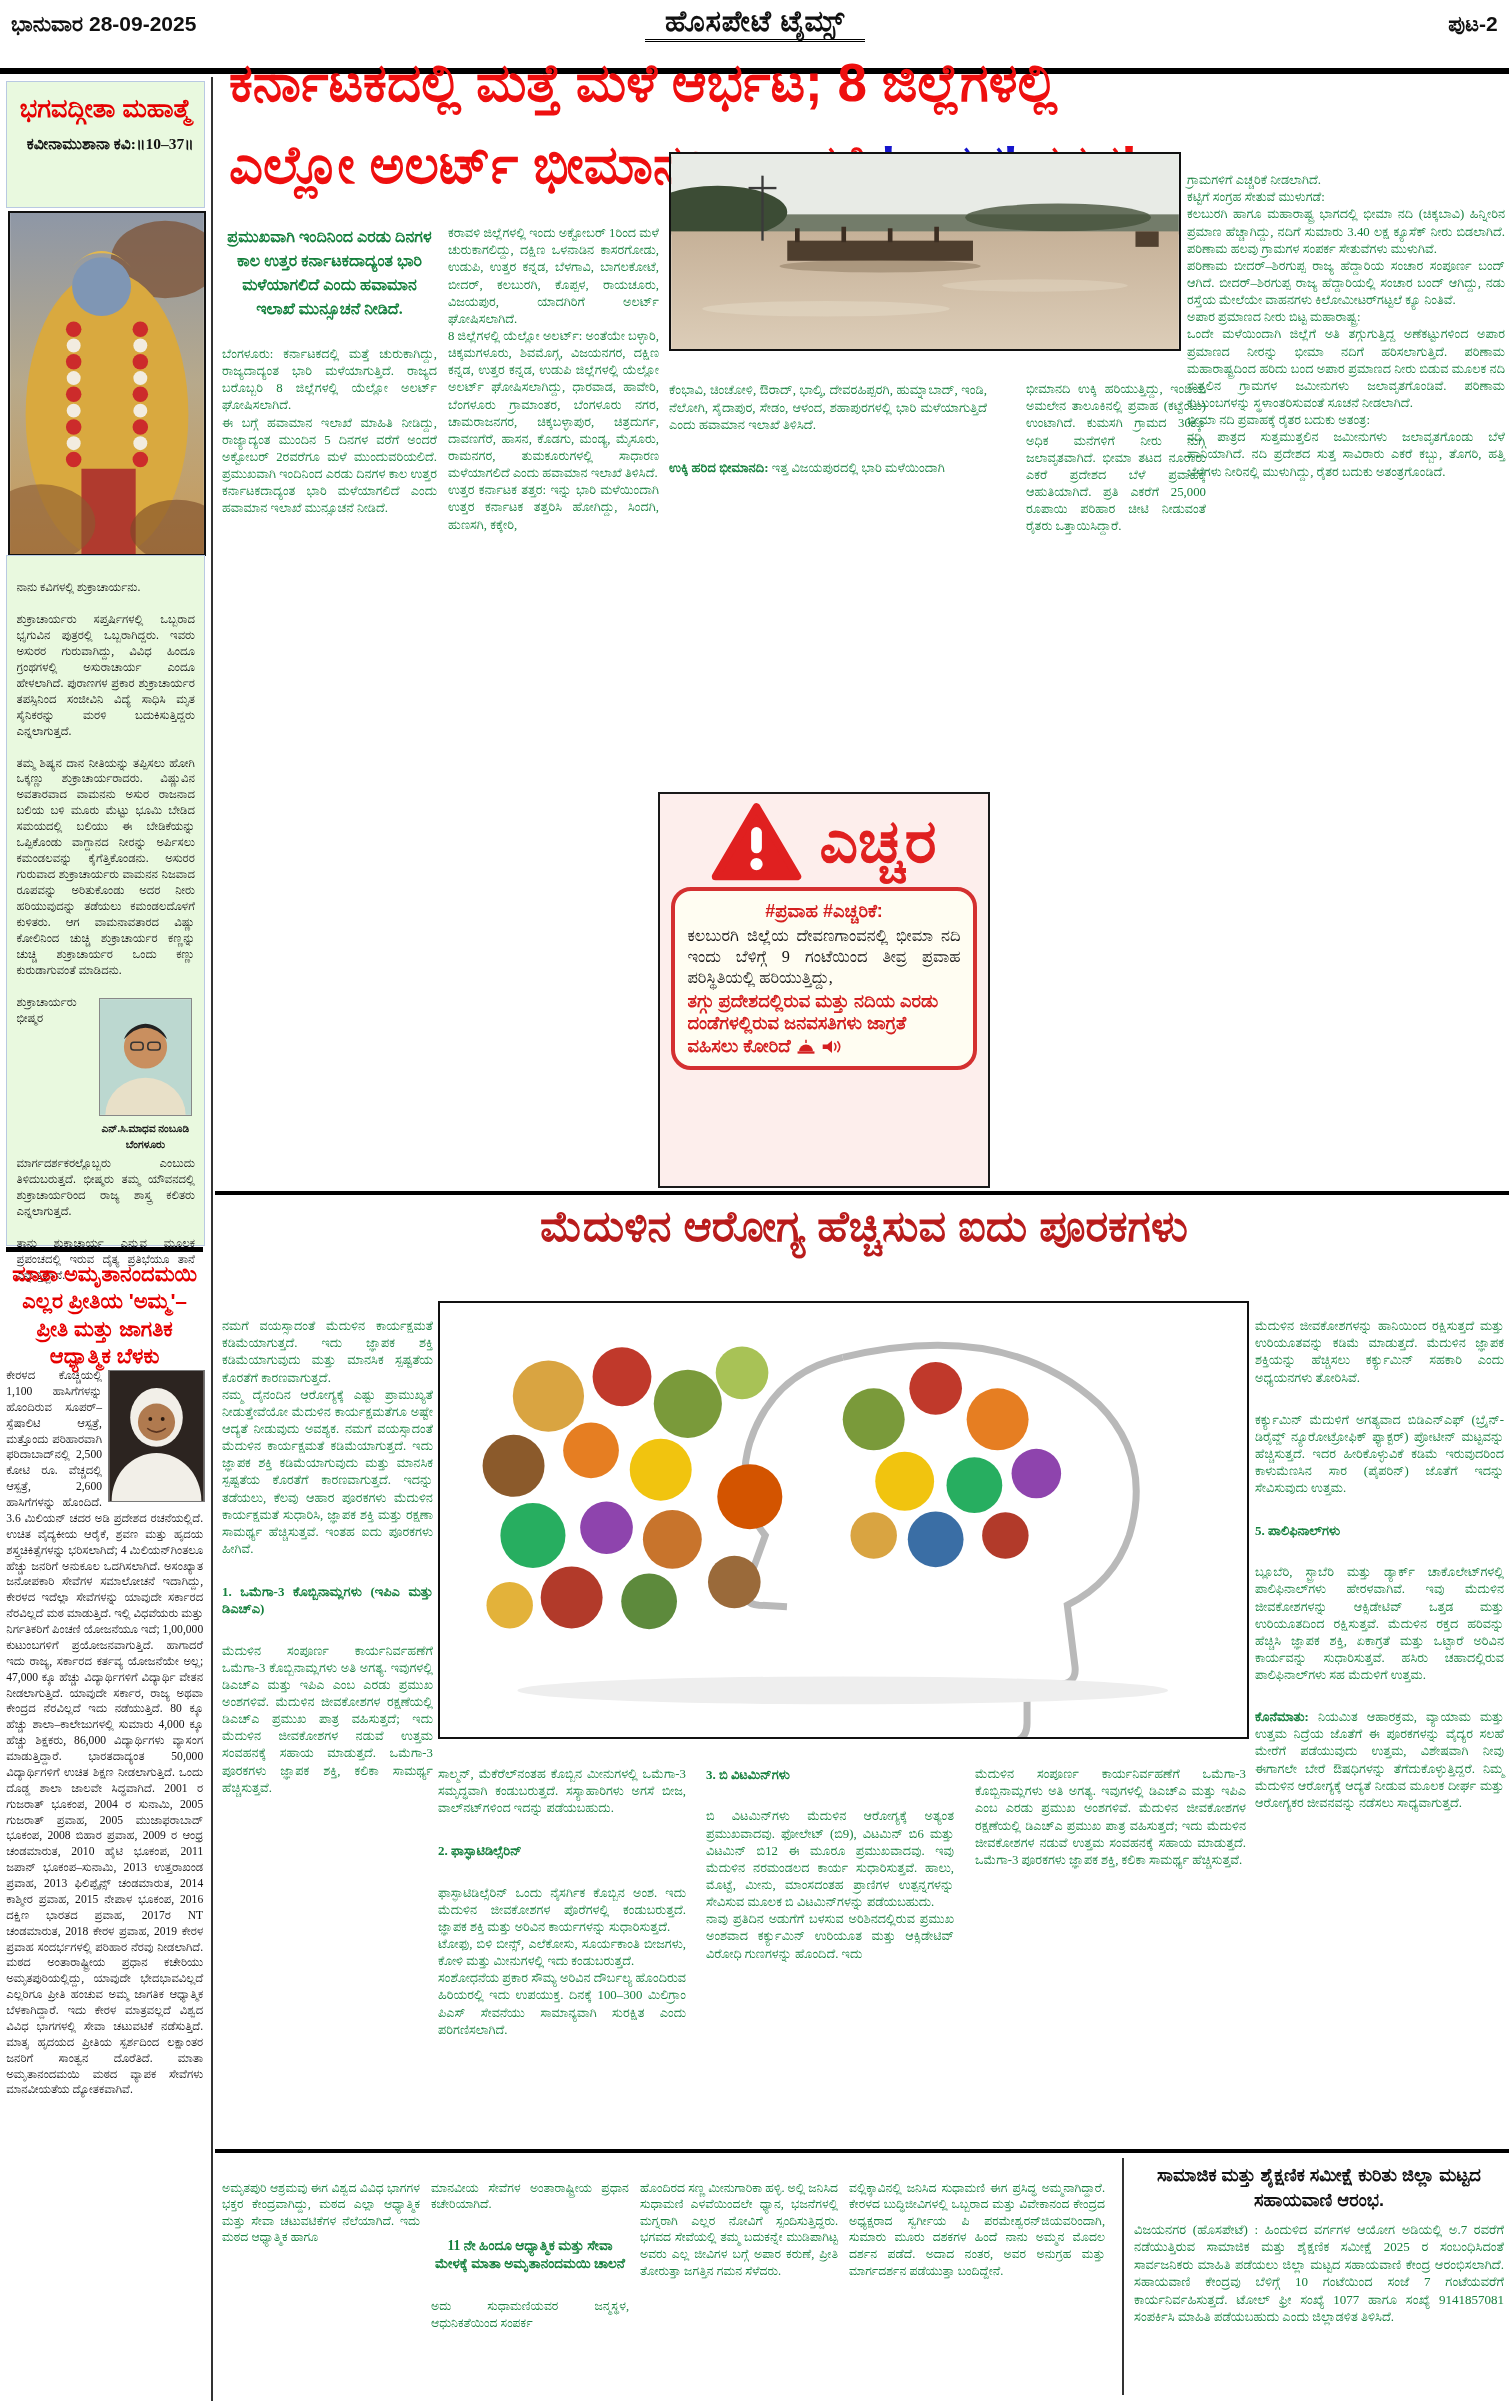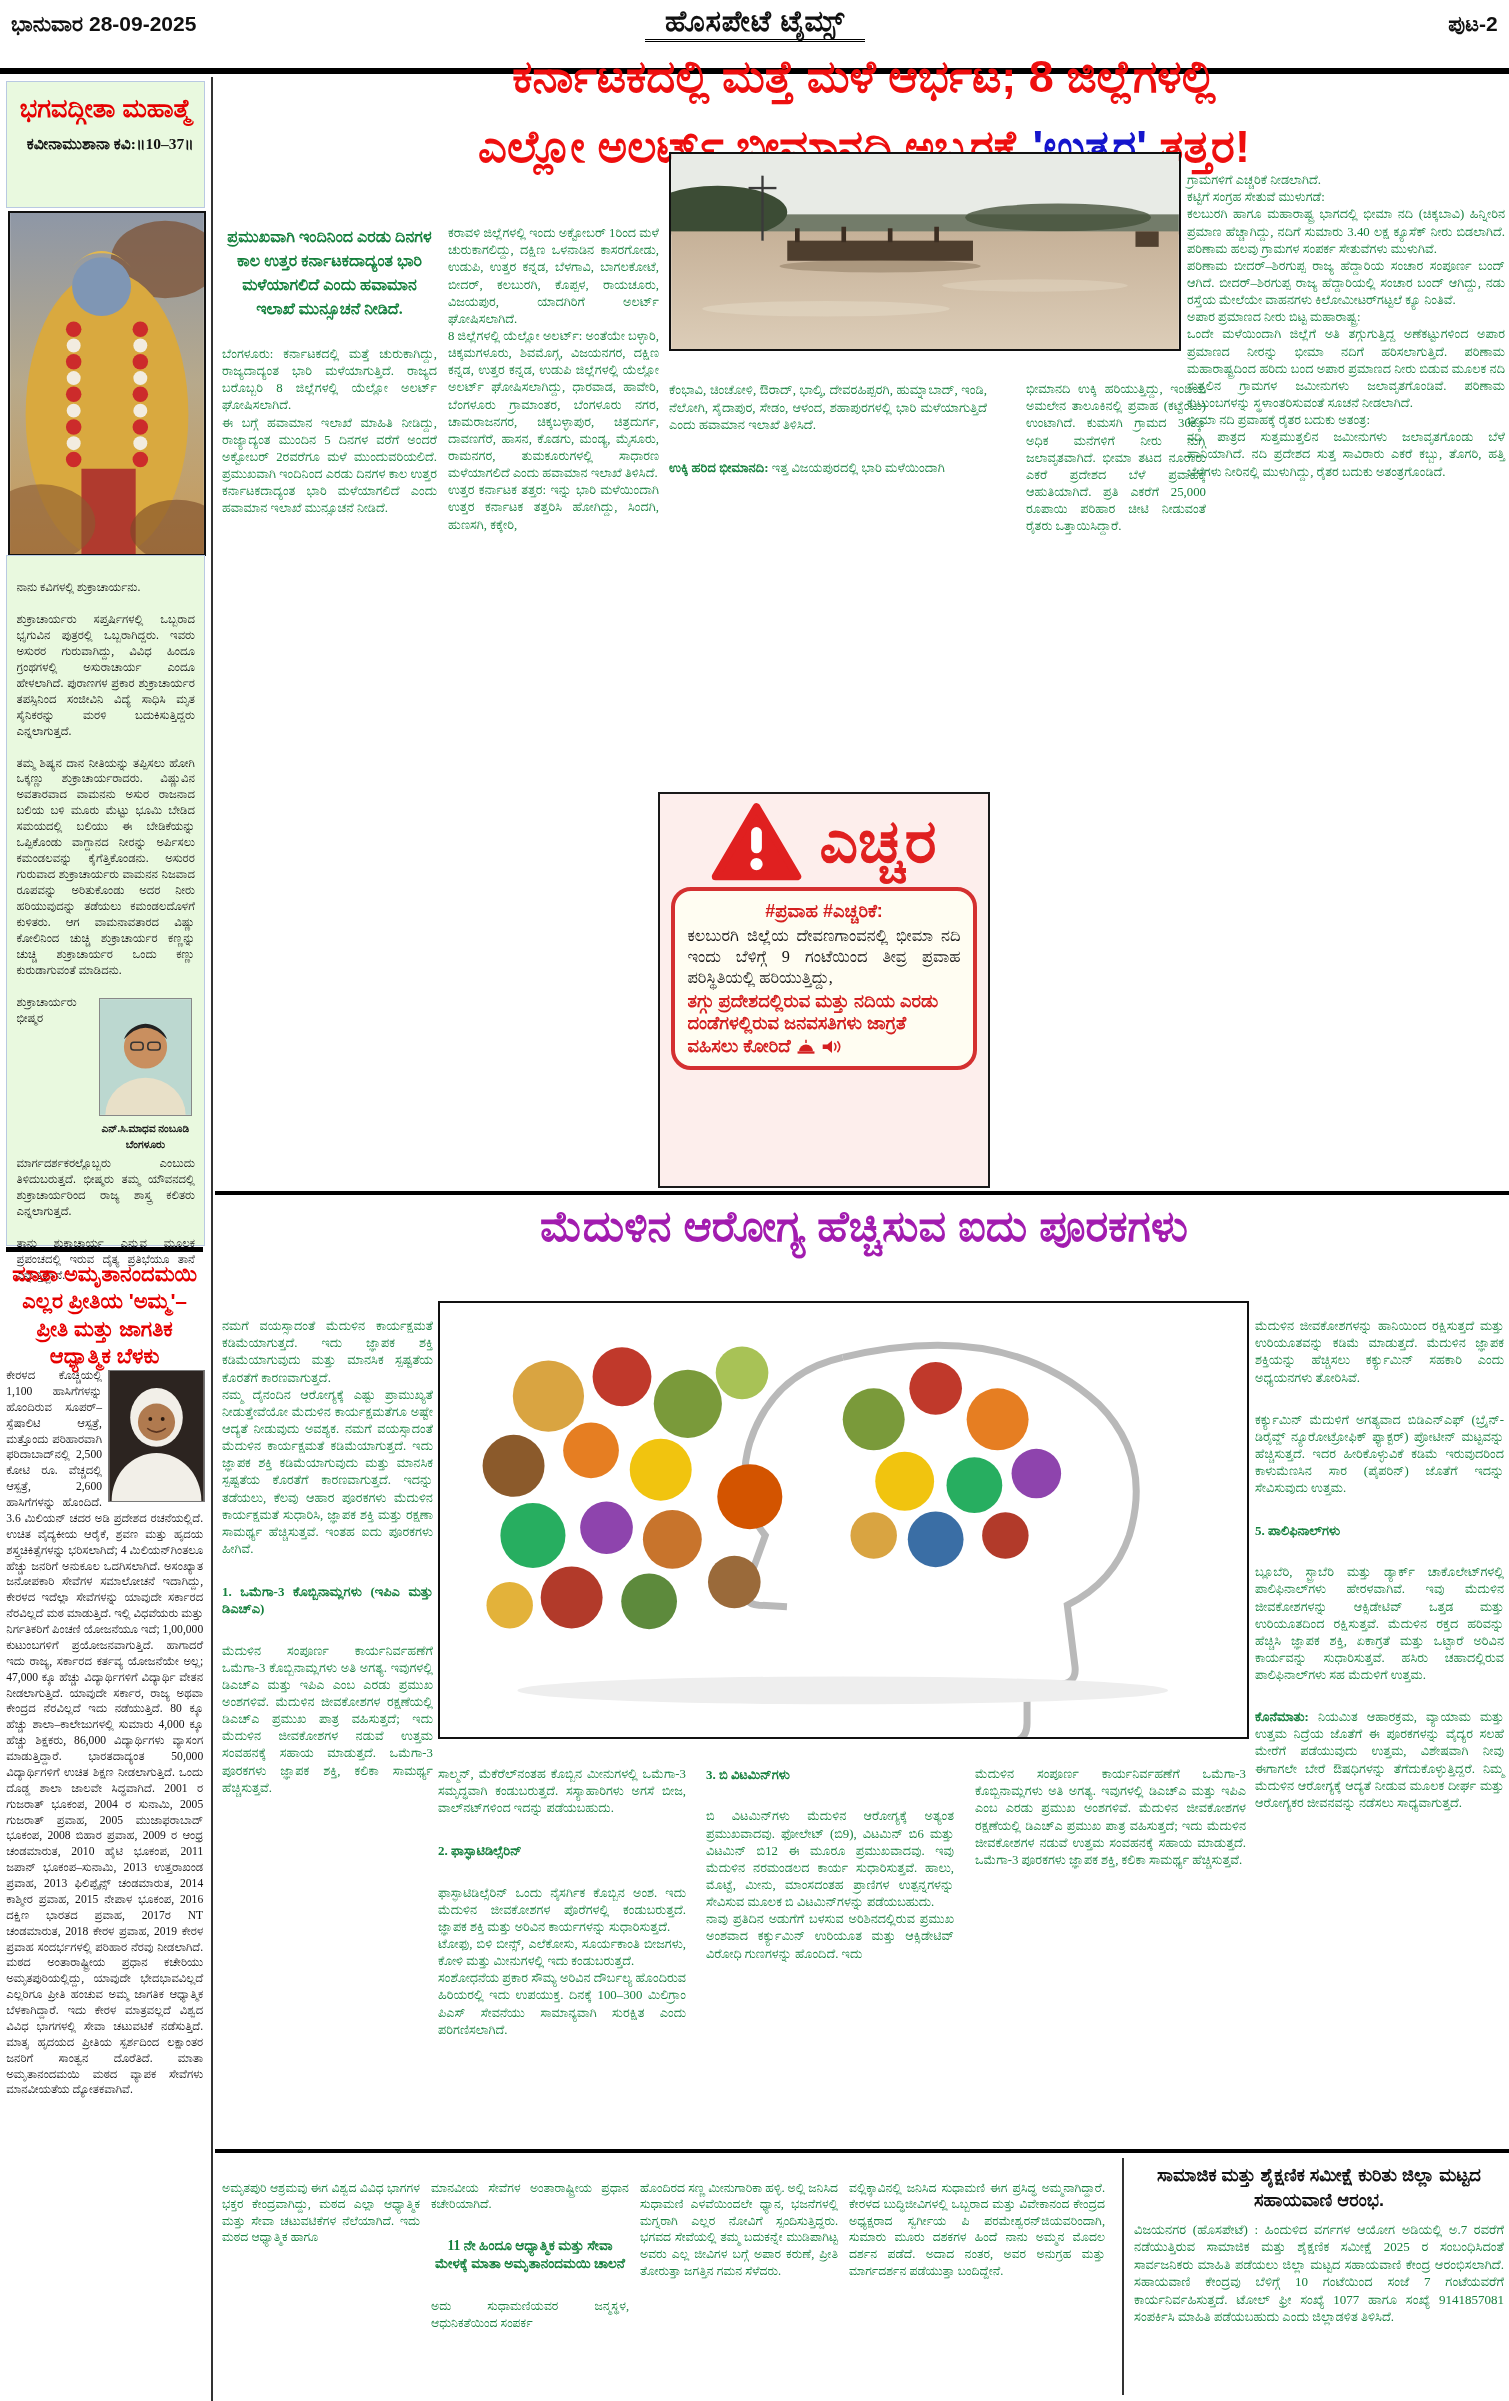--- a/index.html
+++ b/index.html
@@ -21,37 +21,37 @@
   .greenbox{background:#e9f9df;border:1.5px solid #b9c9e2;}
   .gita-title{color:#e60000;font-size:25.6px;font-weight:bold;font-family:"Liberation Sans",sans-serif;}
   .gita-sub{font-size:15.5px;font-weight:bold;padding-left:9px;}
   .gita-body{font-size:11.6px;line-height:1.38;text-align:justify;padding:7.7px 9.3px;white-space:pre-line;}
   .author-float{float:right;width:99px;margin:3.1px 0 3.1px 6.2px;text-align:center;}
   .author-cap{font-size:10.5px;font-weight:bold;line-height:1.25;margin-top:2.3px;white-space:pre-line;}
   .amma-title{color:#e60000;font-size:21px;font-weight:bold;line-height:1.3;
               font-family:"Liberation Sans",sans-serif;}
   .amma-float{float:right;width:95px;margin:1.5px 0 3.1px 6.2px;}
   
-  .flood-hl{color:#ee0f0f;font-size:45px;font-weight:bold;line-height:1.55;
-            font-family:"Liberation Sans",sans-serif;text-align:center;}
+  .flood-hl{color:#ee0f0f;font-size:53px;font-weight:bold;line-height:1.55;
+            font-family:"Liberation Sans",sans-serif;text-align:left;}
   .hl-blue{color:#1515cc;}
   .lead{font-weight:bold;text-align:center;font-size:16px;line-height:1.5;}
   .photo-frame{border:2.3px solid #111;}
   
   .warnbox{background:#fdeeec;border:2.3px solid #1a1a1a;}
   .warn-title{color:#e02020;font-size:60px;font-weight:bold;font-family:"Liberation Sans",sans-serif;}
   .warn-inner{border:4.6px solid #d43030;border-radius:20px;background:#fffdf2;
               padding:9.3px 12.4px;margin:4.6px 11px 11px 11px;}
   .warn-hash{color:#d42020;font-weight:bold;font-size:18px;text-align:center;
              font-family:"Liberation Sans",sans-serif;}
   .warn-body{font-size:16.3px;line-height:1.3;text-align:justify;margin-top:3.1px;}
   .warn-bold{color:#d42020;font-weight:bold;font-size:18px;line-height:1.25;
              font-family:"Liberation Sans",sans-serif;margin-top:1.5px;}
   
-  .brain-hl{color:#a21caf;font-size:43px;font-weight:bold;text-align:center;
+  .brain-hl{color:#b91c1c;font-size:43px;font-weight:bold;text-align:center;
             font-family:"Liberation Sans",sans-serif;}
   .sec-head{font-weight:bold;font-size:13px;margin:6.2px 0 4.6px 0;}
   
   .mela-sub{font-weight:bold;text-align:center;font-size:13.6px;line-height:1.35;margin:7.7px 0;}
   .survey-title{font-weight:bold;text-align:center;font-size:18px;line-height:1.4;
                 font-family:"Liberation Sans",sans-serif;}
   .vline{background:#333;}
 </style>
 </head>
 <body>

